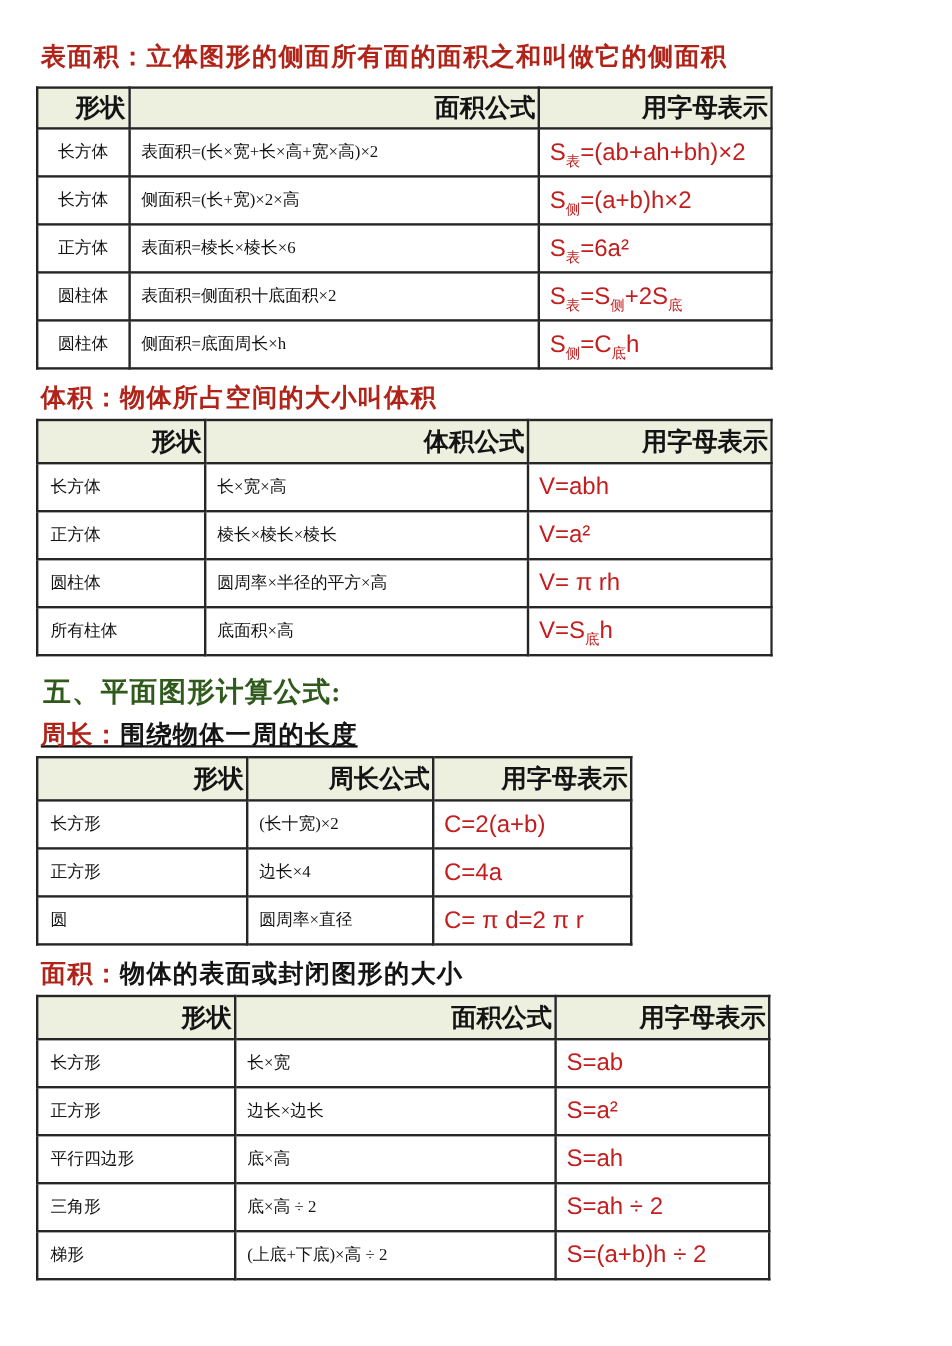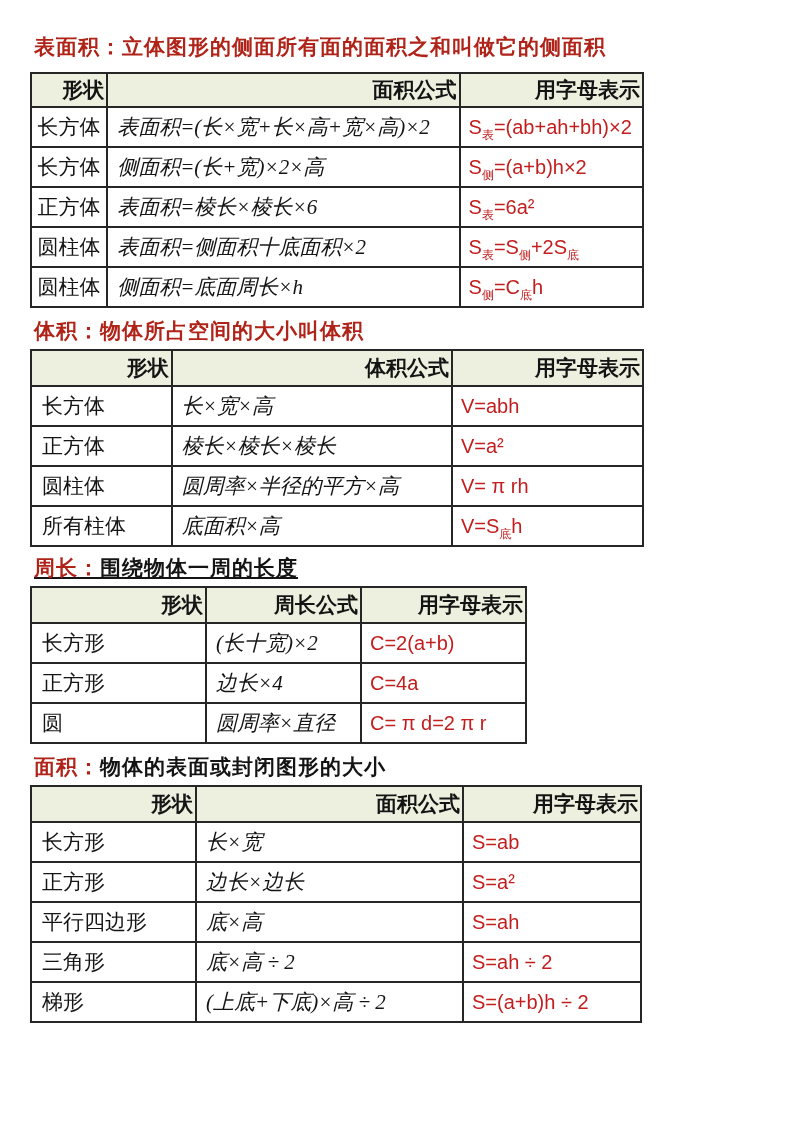--- a/index.html
+++ b/index.html
@@ -14,24 +14,24 @@
   .title-3{margin-top:8px;text-decoration:underline;}
   .title-4{margin-top:10px;}
   .plane-heading{margin:16px 0 0 36px;font-size:23px;font-weight:bold;color:#2f5a1b;letter-spacing:1px;line-height:28px;}
 
   table{border-collapse:collapse;margin-left:30px;table-layout:fixed;}
   .t1{margin-top:12px;}
   .t2,.t3,.t4{margin-top:5px;}
   th,td{border:2px solid #262626;box-sizing:border-box;overflow:hidden;white-space:nowrap;}
   th{background:#edf0df;font-weight:bold;font-size:21px;text-align:right;height:34px;padding:0 2px;}
   .t2 th,.t3 th,.t4 th{height:36px;}
-  td{height:40px;font-size:21px;vertical-align:middle;}
+  td{height:40px;font-size:14px;vertical-align:middle;}
   td.shape{text-align:center;padding:0 2px;}
   .t2 td.shape,.t3 td.shape,.t4 td.shape{text-align:left;padding-left:10px;}
-  td.formula{padding-left:9px;color:#141414;font-style:italic;}
+  td.formula{padding-left:9px;color:#141414;}
   td.letters{padding-left:8px;color:#c31e1e;font-family:Liberation Sans, sans-serif;font-size:20px;font-weight:500;}
   td.letters sub{font-size:12px;line-height:0;}
 
   
   .t1 col:nth-child(1){width:93px;}  .t1 col:nth-child(2){width:417px;} .t1 col:nth-child(3){width:205px;}
   .t2 col:nth-child(1){width:163px;} .t2 col:nth-child(2){width:307px;} .t2 col:nth-child(3){width:233px;}
   .t3 col:nth-child(1){width:175px;} .t3 col:nth-child(2){width:155px;} .t3 col:nth-child(3){width:165px;}
   .t4 col:nth-child(1){width:165px;} .t4 col:nth-child(2){width:267px;} .t4 col:nth-child(3){width:178px;}
 </style>
 </head>
@@ -117,20 +117,21 @@
         <td class="letters">V= π rh</td>
       </tr>
       <tr>
         <td class="shape">所有柱体</td>
         <td class="formula">底面积×高</td>
         <td class="letters">V=S<sub>底</sub>h</td>
       </tr>
     </tbody>
   </table>
 
+  <div class="plane-heading">五、平面图形计算公式:</div>
 
   <div class="sec-title title-3">
     <span class="red">周长：</span><span class="desc">围绕物体一周的长度</span>
   </div>
   <table class="t3">
     <colgroup>
         <col>
         <col>
         <col>
       </colgroup>

